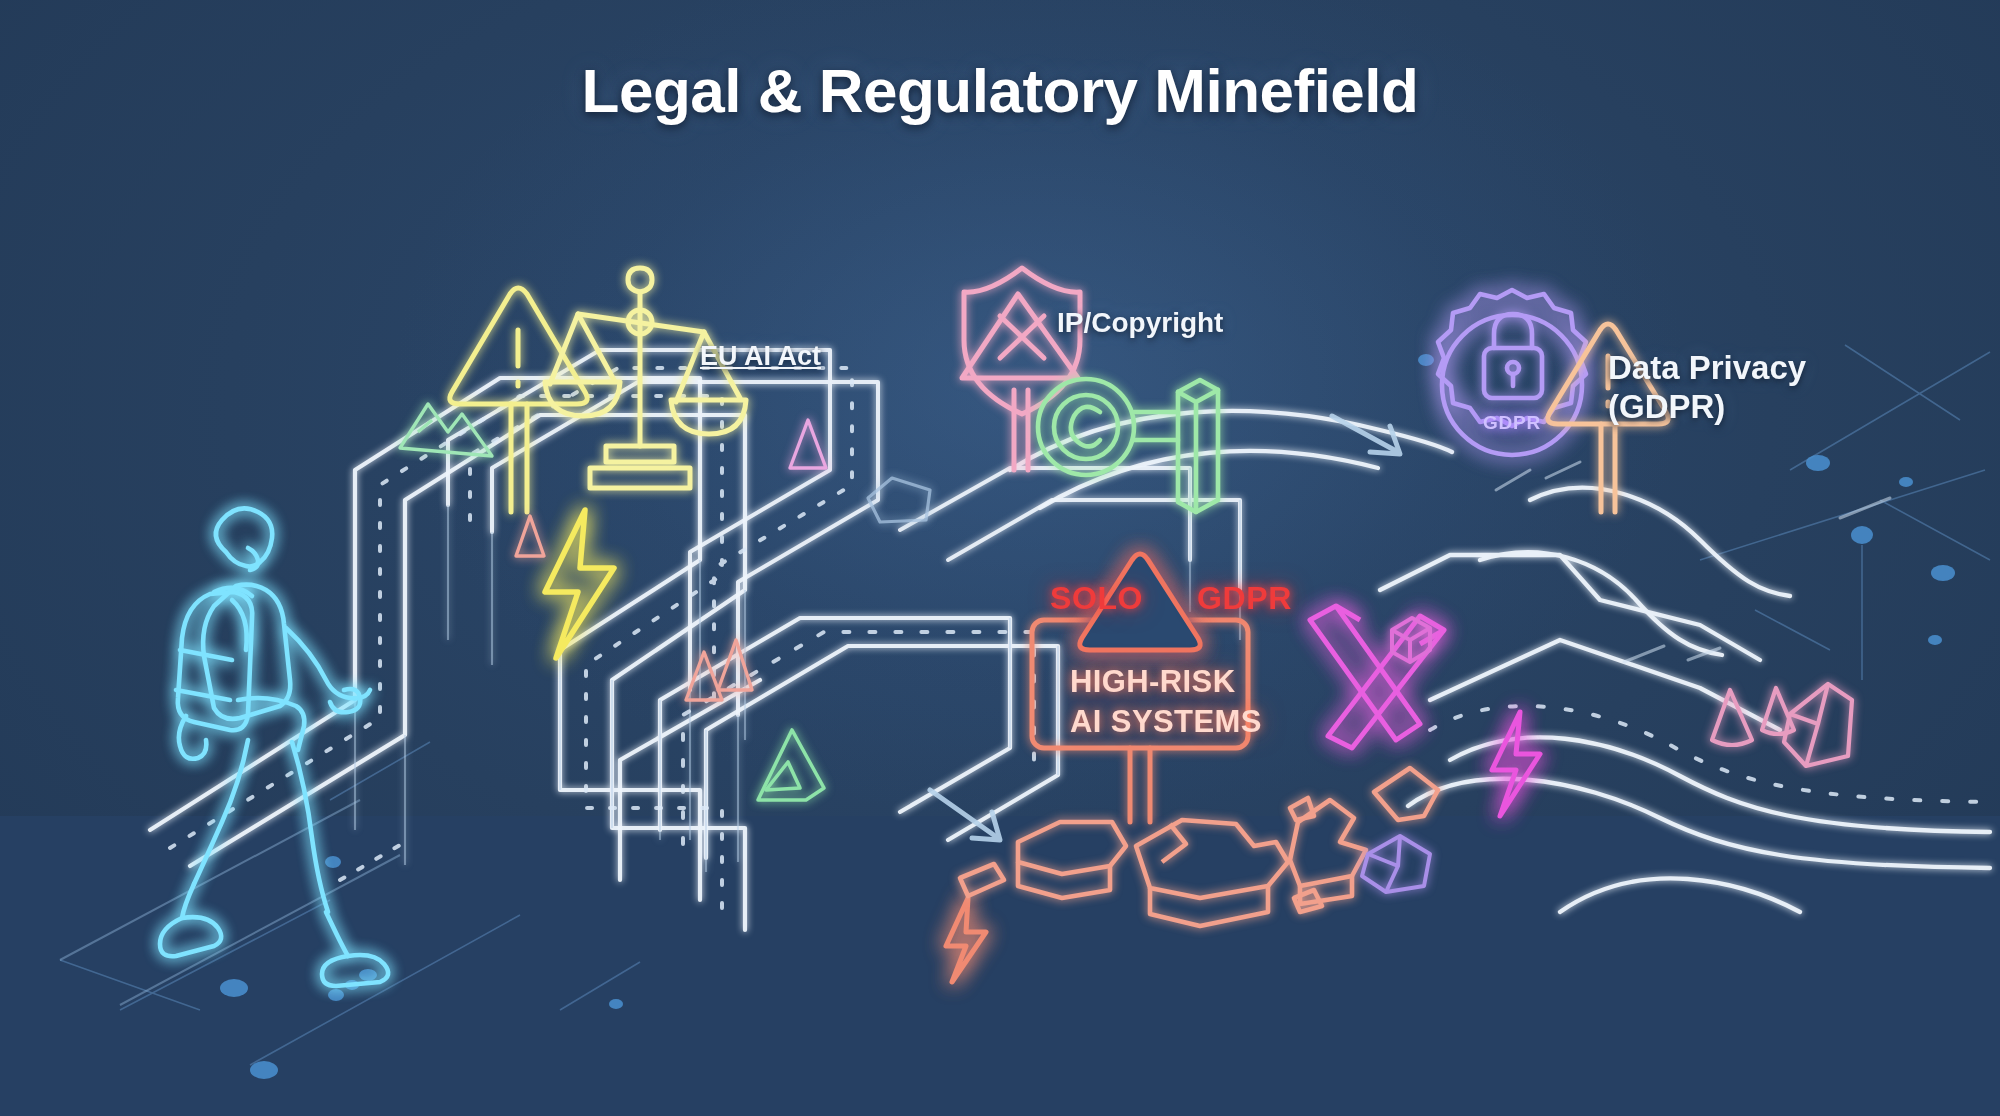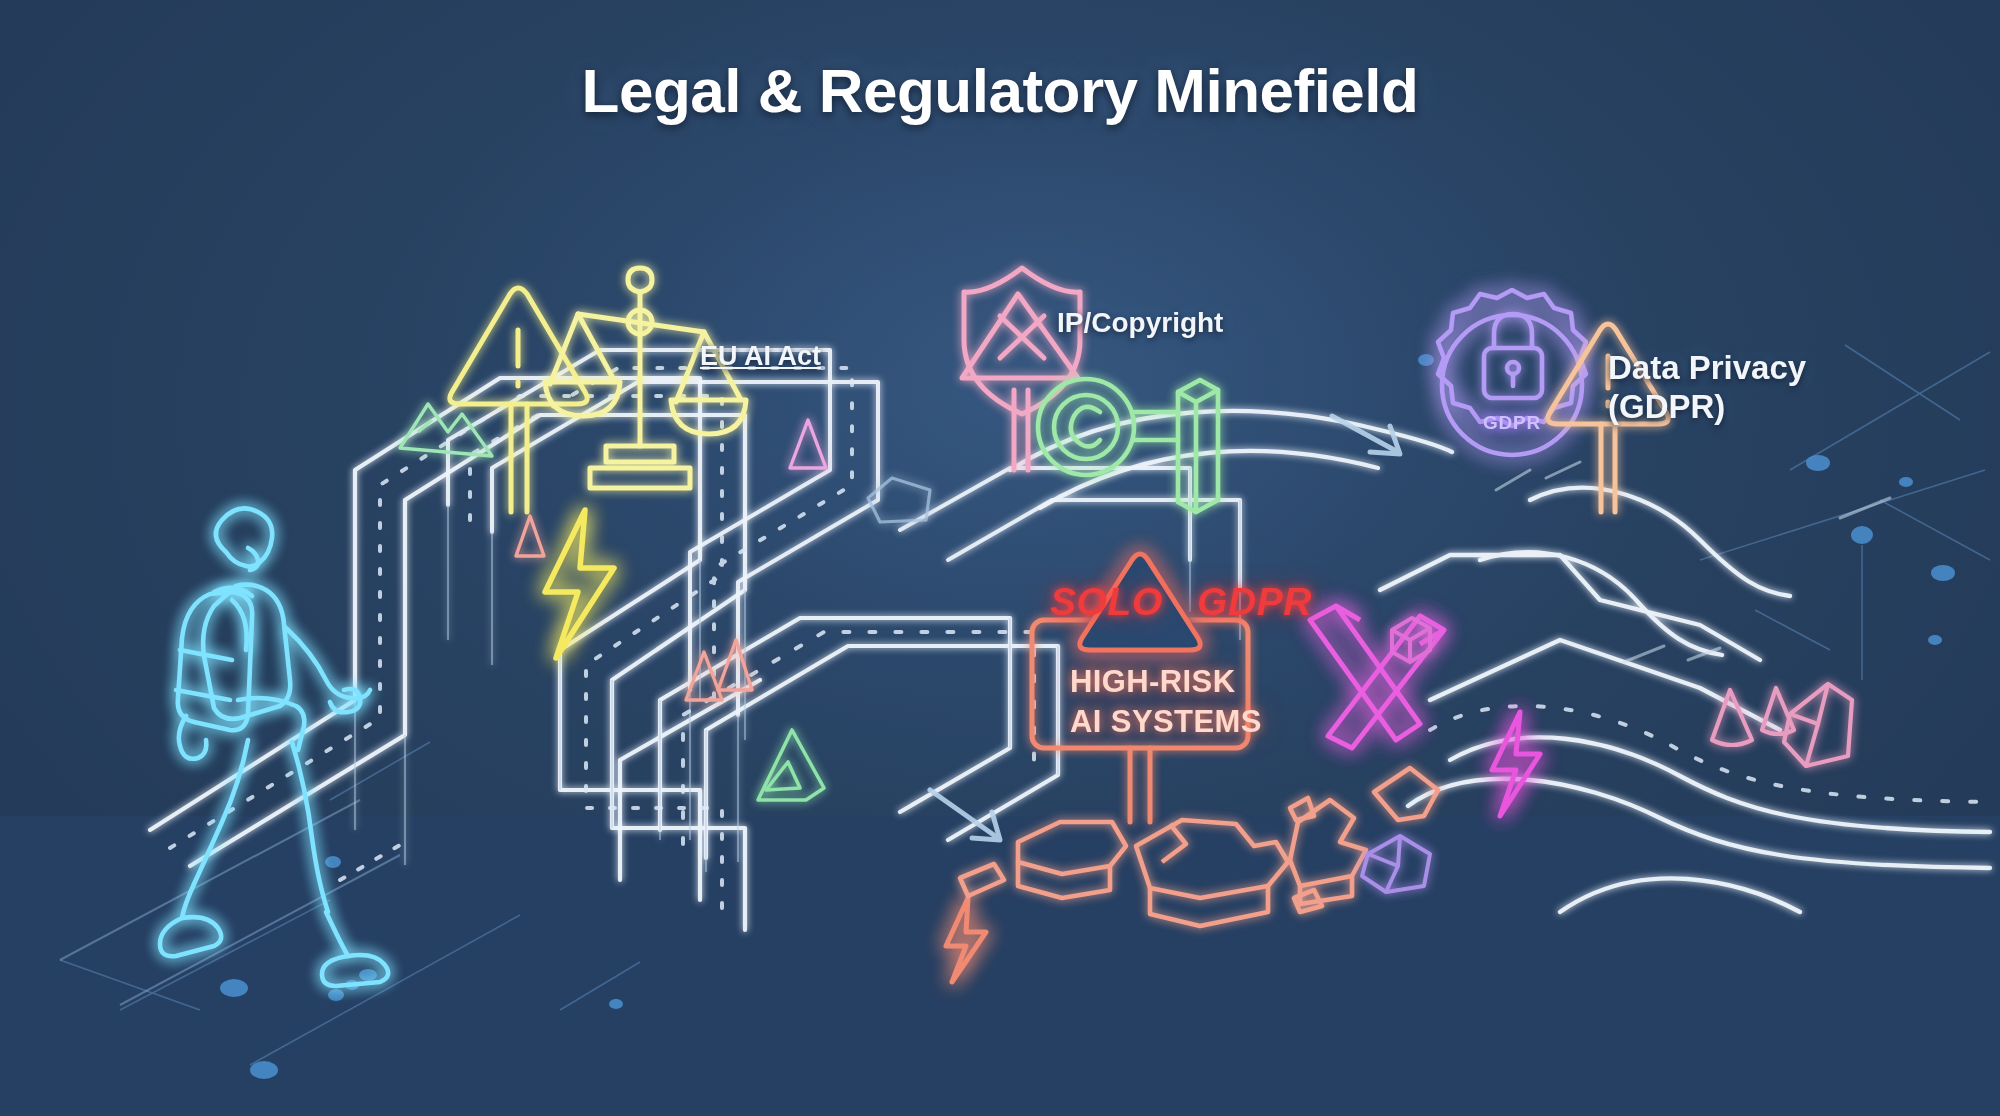--- a/index.html
+++ b/index.html
@@ -31,24 +31,23 @@
     position:absolute;color:#f2f6fb;font-weight:bold;
     text-shadow:0 2px 7px rgba(8,18,34,.85), 0 0 16px rgba(150,200,255,.28);
     line-height:1.17;white-space:pre-line;
   }
   #lbl-euaiact{left:700px;top:341px;font-size:27px;text-decoration:underline;}
   #lbl-ipcopy{left:1057px;top:307px;font-size:28px;}
   #lbl-privacy{left:1608px;top:331px;font-size:33px;margin-top:18px;}
 
   
   .solo,.avoid{
-    position:absolute;font-size:39px;font-weight:bold;letter-spacing:.6px;
+    position:absolute;font-size:32px;font-weight:bold;letter-spacing:.6px;
     color:#ef3b3b;
     text-shadow:0 0 9px rgba(255,70,70,.95),0 0 22px rgba(255,40,40,.6);
-    font-style:italic;
   }
   #txt-solo{left:1050px;top:580px;}
   #txt-avoid{left:1197px;top:580px;}
   .signtxt{
     position:absolute;left:1070px;top:662px;width:230px;text-align:left;
     font-size:31px;font-weight:bold;letter-spacing:.4px;line-height:1.28;
     color:#ffd9cd;white-space:pre-line;
     text-shadow:0 0 10px rgba(255,130,100,.9),0 0 24px rgba(255,90,60,.55);
   }
   

